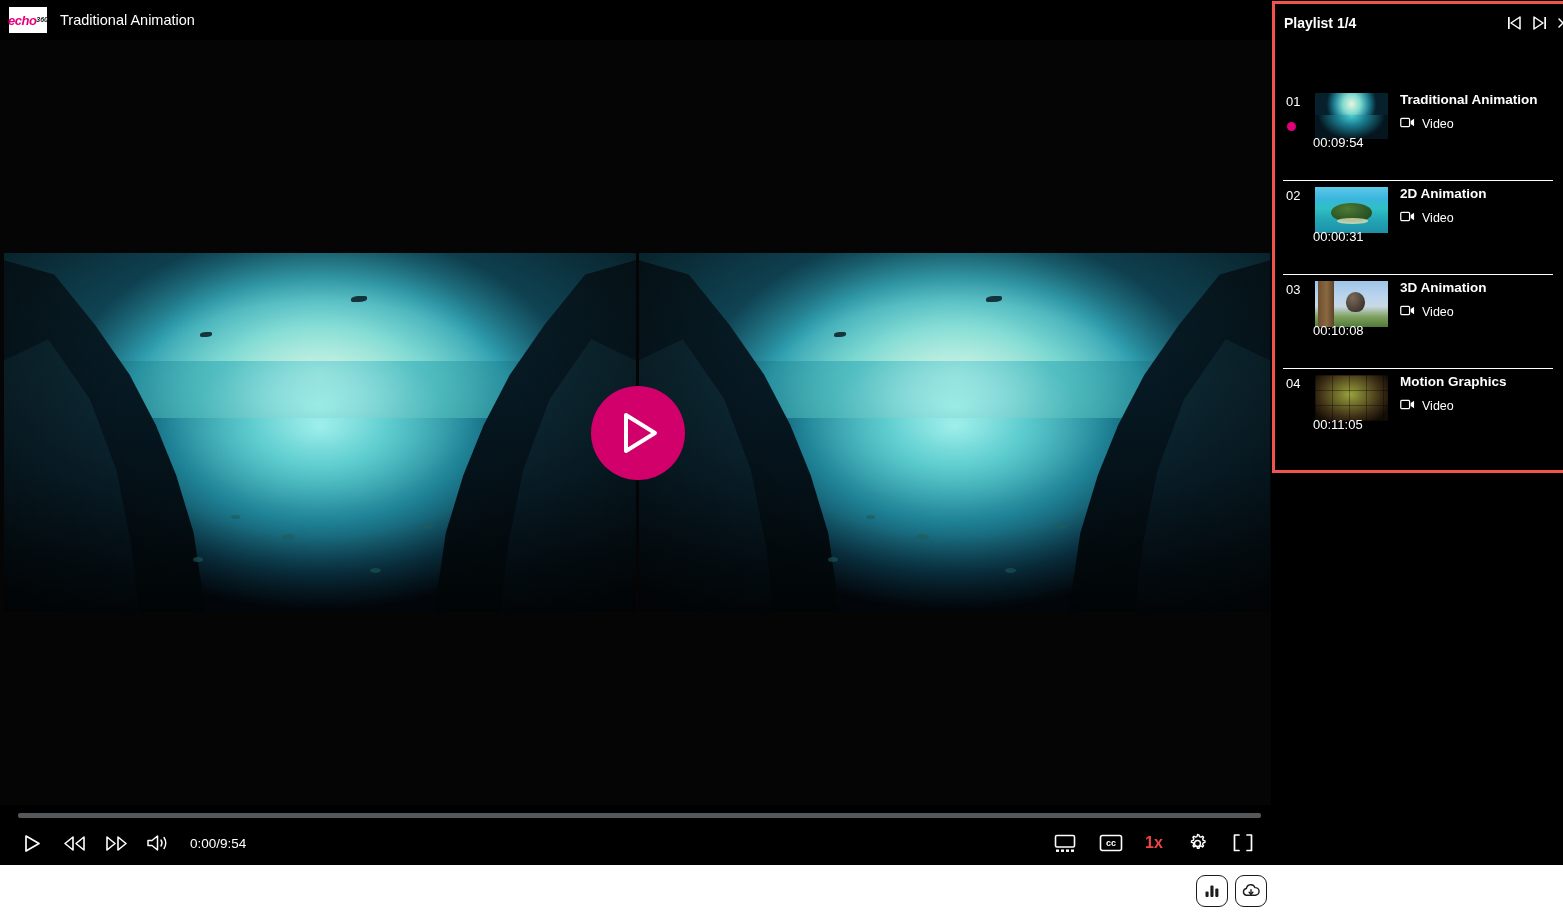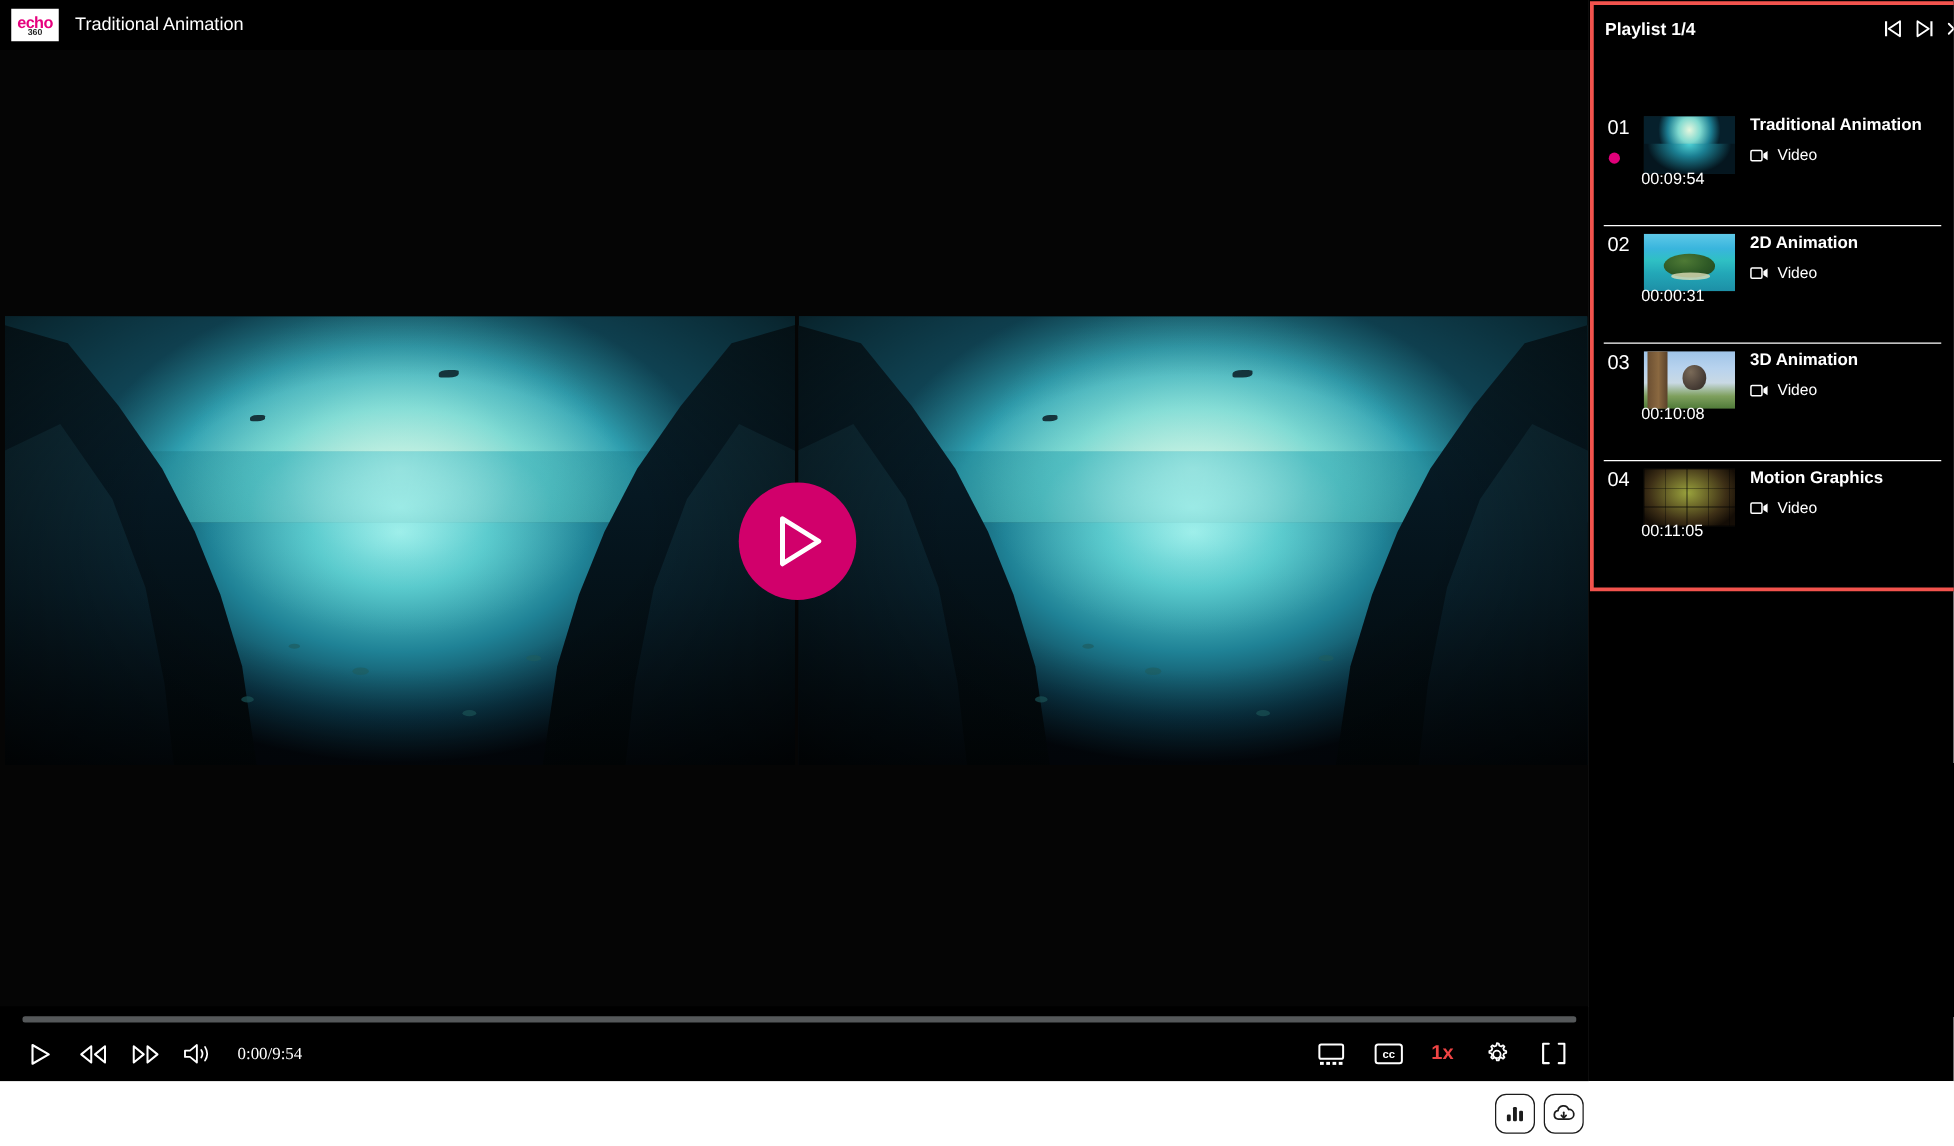--- a/index.html
+++ b/index.html
@@ -29,24 +29,25 @@
     left: 0; top: 0;
     width: 1271px; height: 40px;
     background: #000000;
     display: flex;
     align-items: center;
     padding-left: 9px;
   }
   .logo {
     width: 38px; height: 26px;
     background: #ffffff;
-    display: flex; flex-direction: column;
+    display: flex; flex-direction: row;
     align-items: center; justify-content: center;
     line-height: 1;
     flex: 0 0 auto;
+    font-style: italic;
   }
   .logo .l1 {
     color: #e6007e;
     font-size: 13px;
     font-weight: bold;
     letter-spacing: -0.5px;
     font-family: "Liberation Sans", sans-serif;
   }
   .logo .l2 {
     color: #222222;
@@ -188,21 +189,20 @@
     width: 28px; height: 28px;
     display: flex; align-items: center; justify-content: center;
     cursor: pointer;
     color: #ffffff;
   }
   .timecode {
     color: #ffffff;
     font-size: 13.5px;
     margin-left: 4px;
     white-space: nowrap;
-    font-family: Liberation Serif, serif;
   }
   .speed {
     color: #ef4444;
     font-size: 16px;
     font-weight: bold;
     cursor: pointer;
     min-width: 22px;
     text-align: center;
   }
 
@@ -269,21 +269,21 @@
     position: relative;
     height: 94px;
     border-bottom: 1px solid #ffffff;
     cursor: pointer;
   }
   .pl-item:last-child { border-bottom: 0; }
   .pl-num {
     position: absolute;
     left: 3px; top: 7px;
     color: #ffffff;
-    font-size: 16px;
+    font-size: 13px;
   }
   .pl-dot {
     position: absolute;
     left: 4px; top: 35px;
     width: 9px; height: 9px;
     border-radius: 50%;
     background: #e0007a;
   }
   .pl-thumb {
     position: absolute;
@@ -298,21 +298,21 @@
     left: 117px; top: 5px;
     right: 0;
   }
   .pl-name {
     color: #ffffff;
     font-size: 13.5px;
     font-weight: bold;
     white-space: nowrap;
   }
   .pl-type-row {
-    display: flex; align-items: center;
+    display: flex; 
     gap: 7px;
     margin-top: 10px;
   }
   .pl-type {
     color: #ffffff;
     font-size: 12.5px;
   }
   .pl-dur {
     position: absolute;
     left: 30px; top: 48px;

